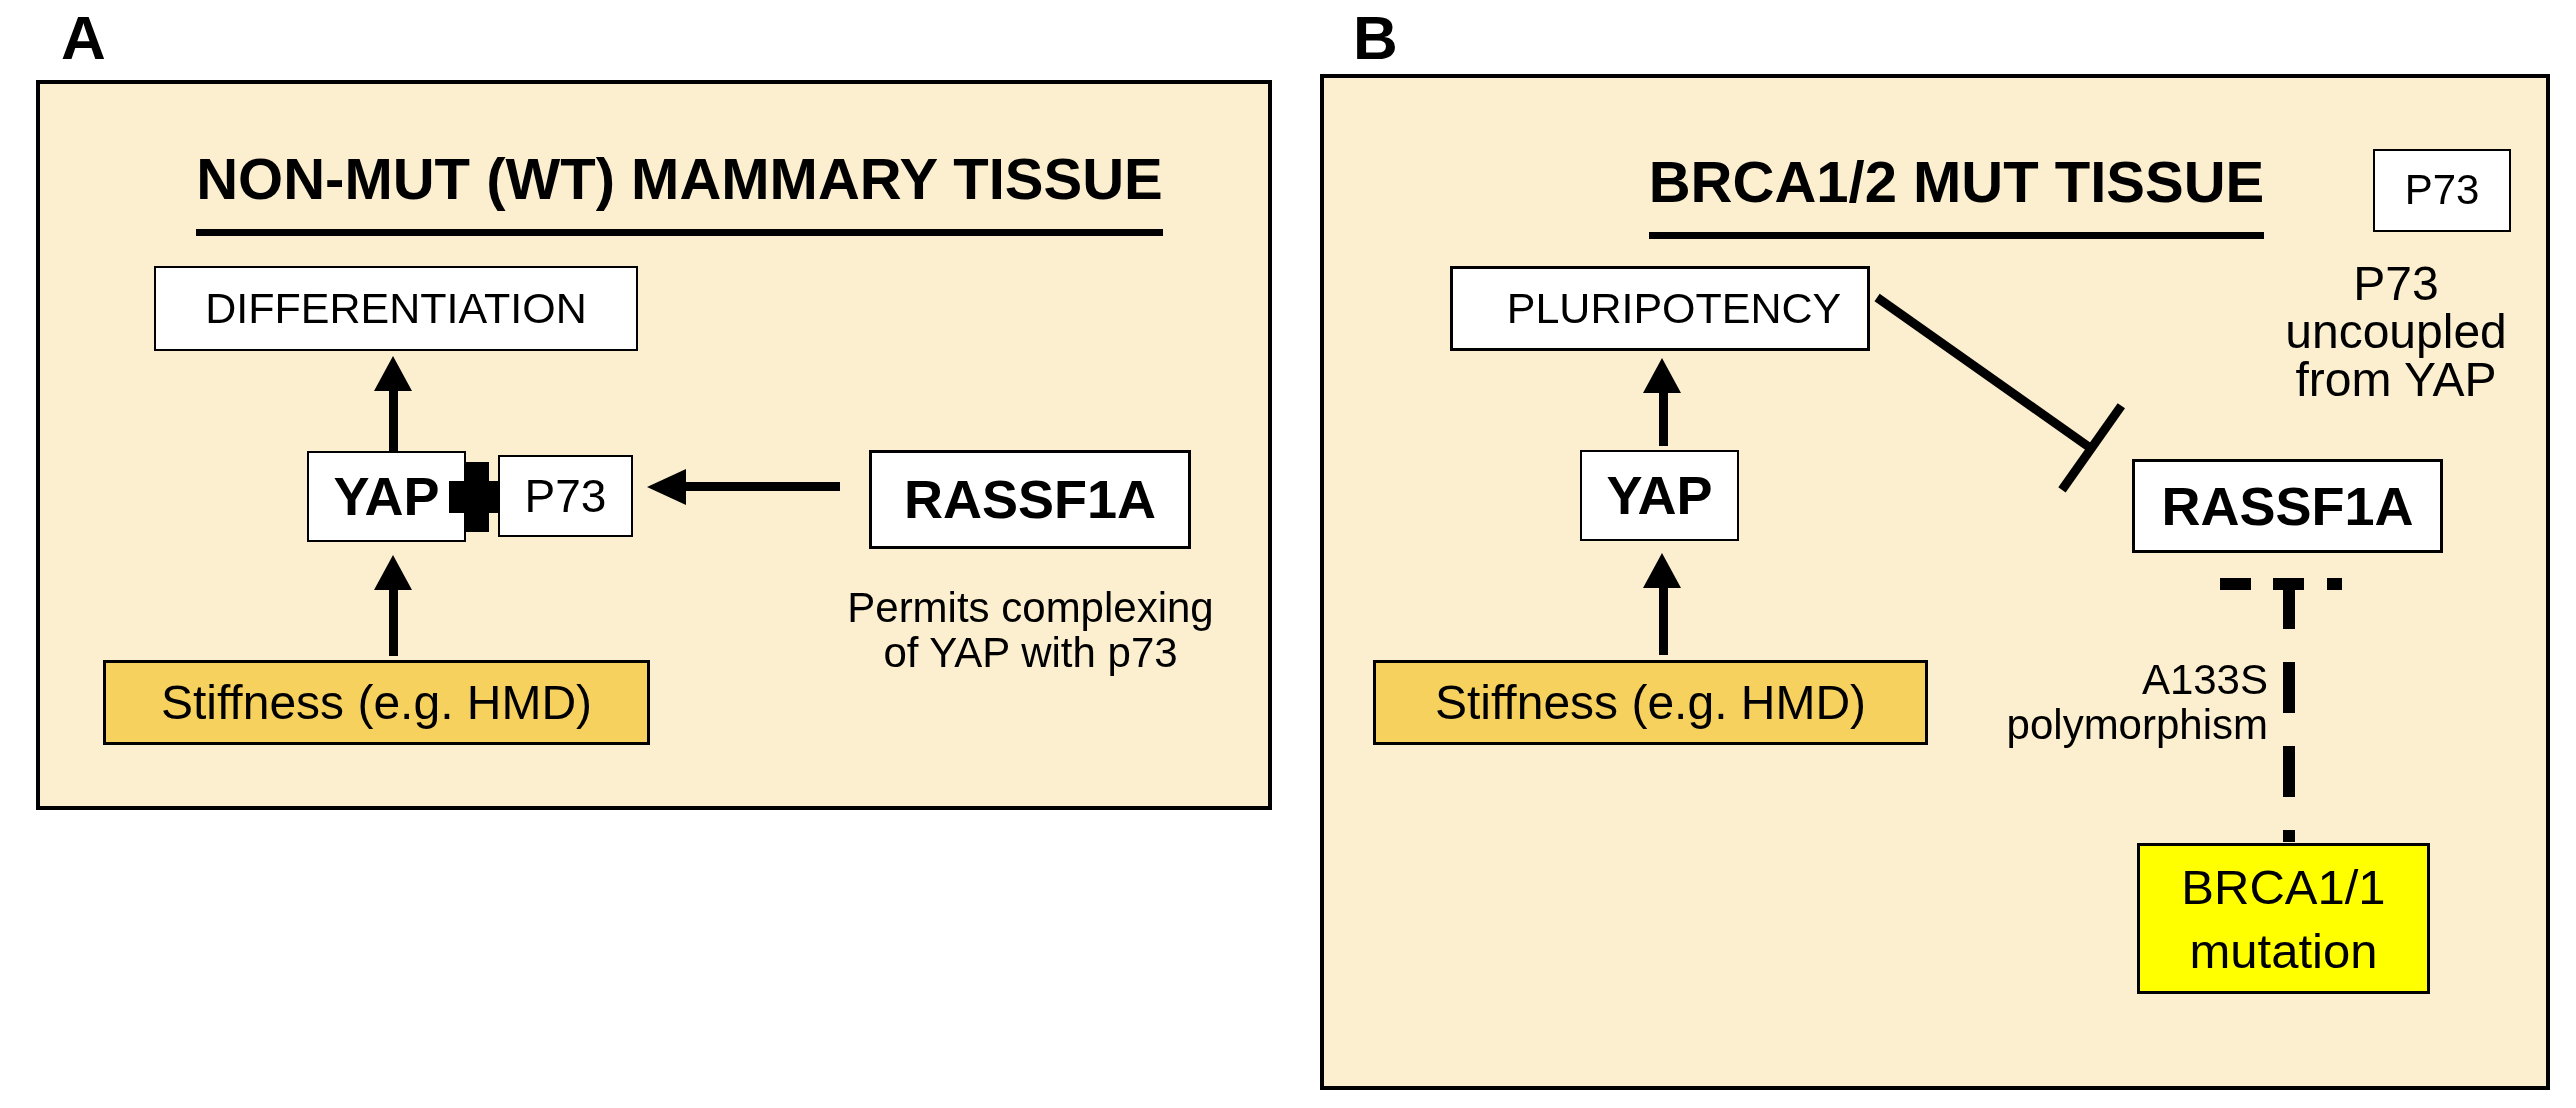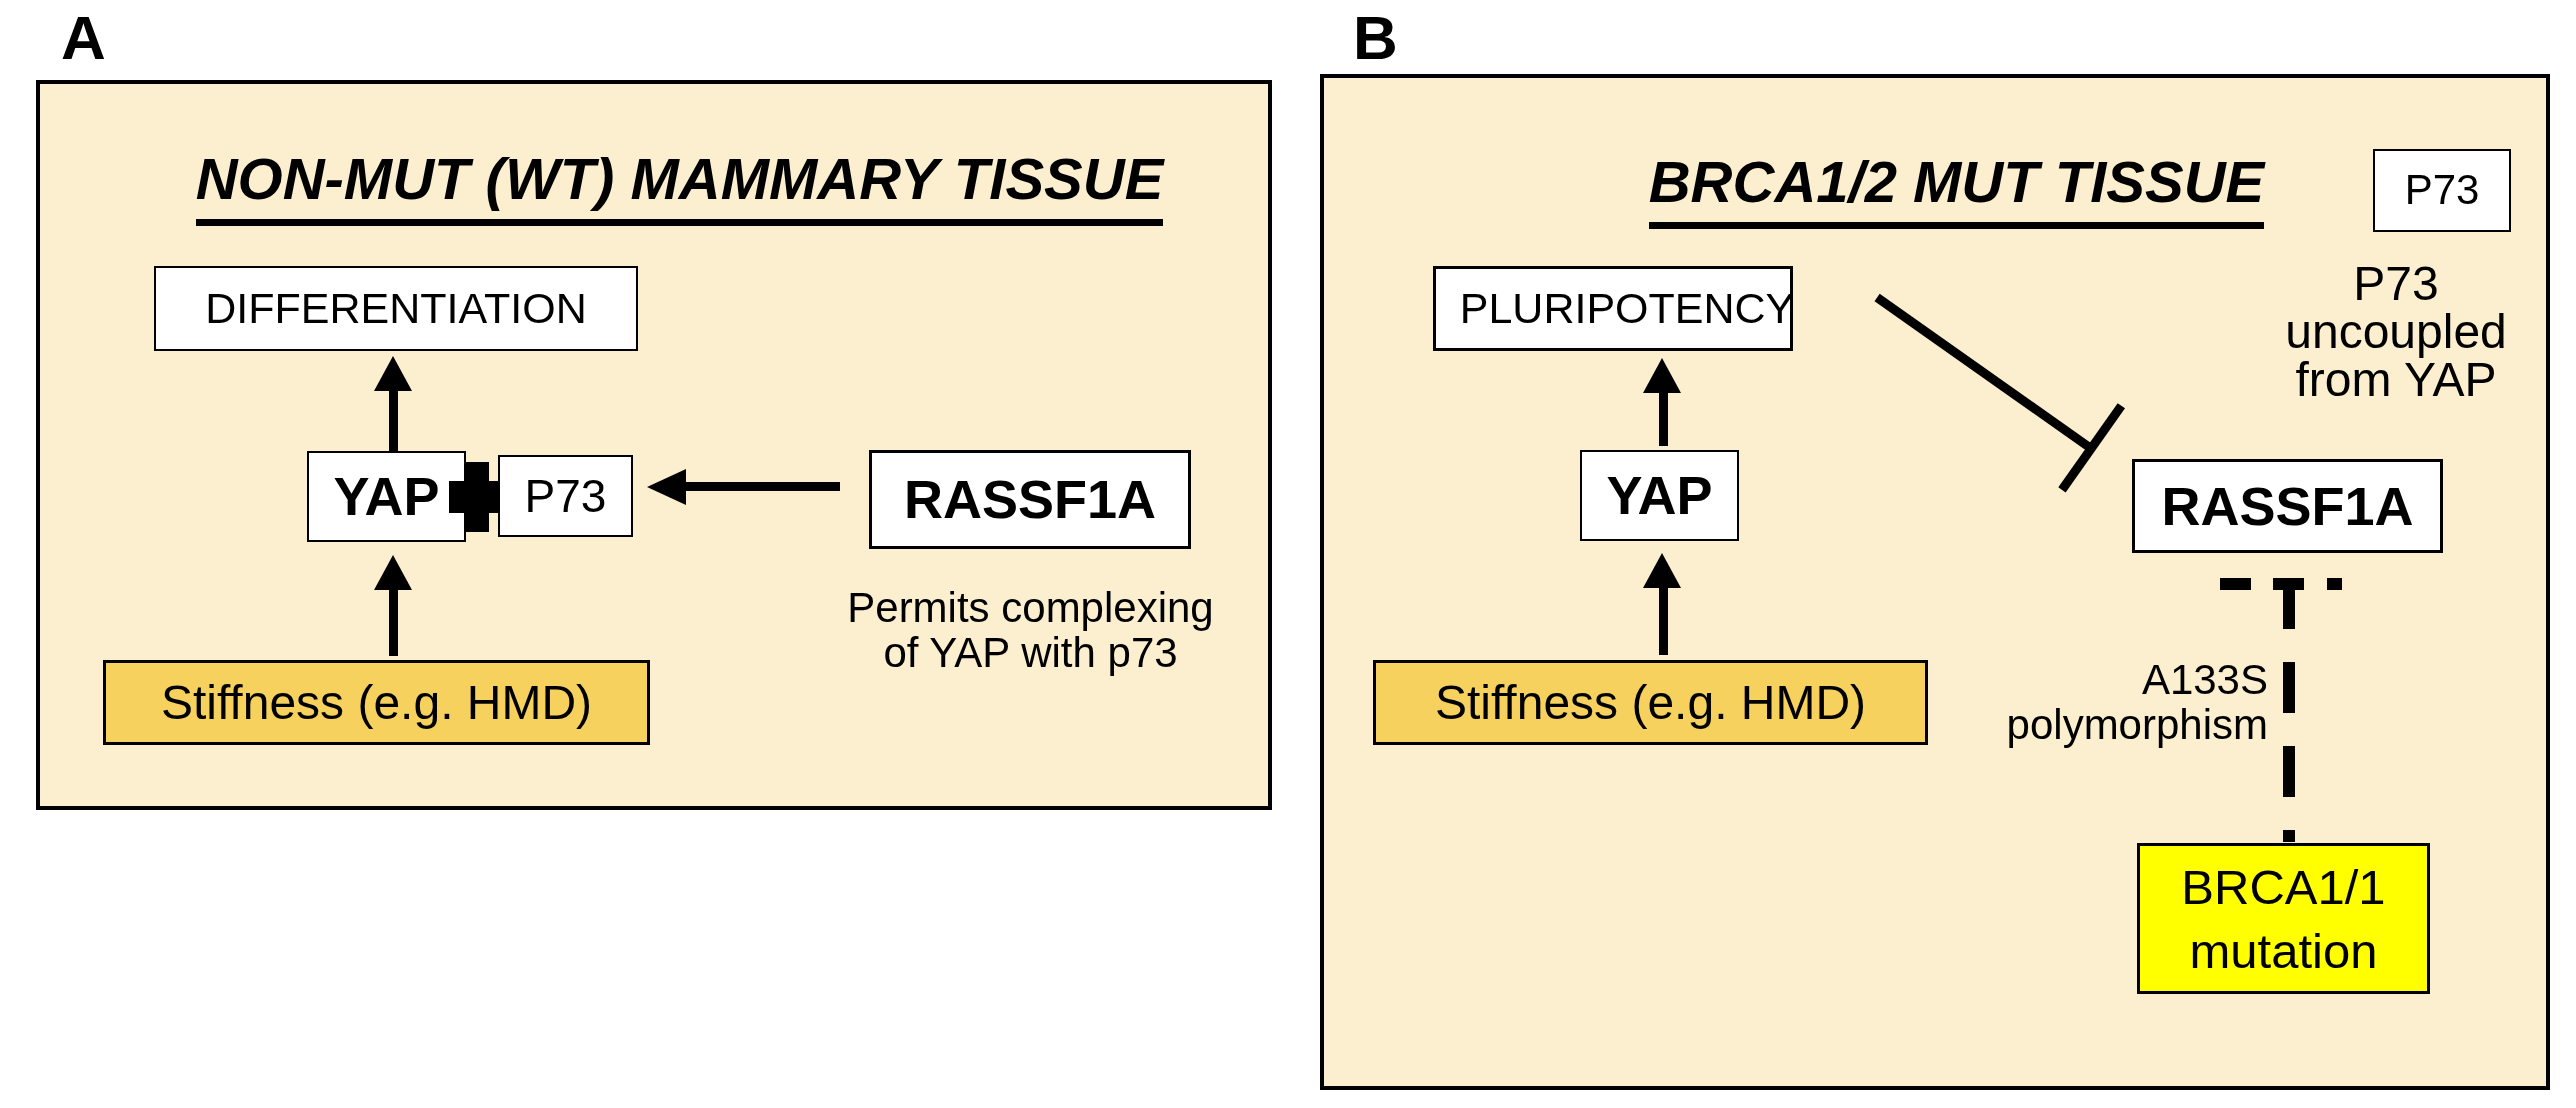--- a/index.html
+++ b/index.html
@@ -27,23 +27,22 @@
   #panel-a { left: 36px;   top: 80px; width: 1236px; height: 730px; }
   #panel-b { left: 1320px; top: 74px; width: 1230px; height: 1016px; }
 
   .title-wrap { position: absolute; top: 61px; left: 0; right: 0; text-align: center; }
   #panel-a .title-wrap { padding-left: 51px; }
   #panel-b .title-wrap { top: 70px; padding-left: 43px; }
   .panel-title {
     display: inline-block;
     font-size: 58px; font-weight: bold; letter-spacing: 0px;
     border-bottom: 7.2px solid var(--ink);
-    padding-bottom: 7px;
+    padding-bottom: 17px;
     white-space: nowrap;
-    font-style: italic;
   }
 
   .node {
     position: absolute;
     background: var(--box_fill, #fff);
     border: 2.9px solid var(--ink);
     box-sizing: border-box;
     display: flex; align-items: center; justify-content: center;
     text-align: center;
     font-size: 43px; line-height: 1.15;
@@ -163,21 +162,21 @@
 
     <div class="node" style="left:1049px; top:71px; width:138px; height:83px; font-size:42px;">
       <span>P73</span>
     </div>
 
     <div class="caption" style="left:927px; top:182px; width:290px; font-size:48px; line-height:48px;">
       <div>P73 uncoupled</div>
       <div>from YAP</div>
     </div>
 
-    <div class="node" style="left:109px; top:188px; width:360px; height:85px; border-width:3.6px;padding-left:28px;">
+    <div class="node" style="left:126px; top:188px; width:420px; height:85px; border-width:3.6px;padding-left:28px;">
       <span>PLURIPOTENCY</span>
     </div>
 
     <div>
       <div class="arrow-head-up" style="left:319px; top:280px;"></div>
       <div class="stem-v" style="left:335px; top:310px; height:58px;"></div>
     </div>
 
     <div class="node bold" style="left:256px; top:372px; width:159px; height:91px; font-size:54px;">
       <span>YAP</span>

